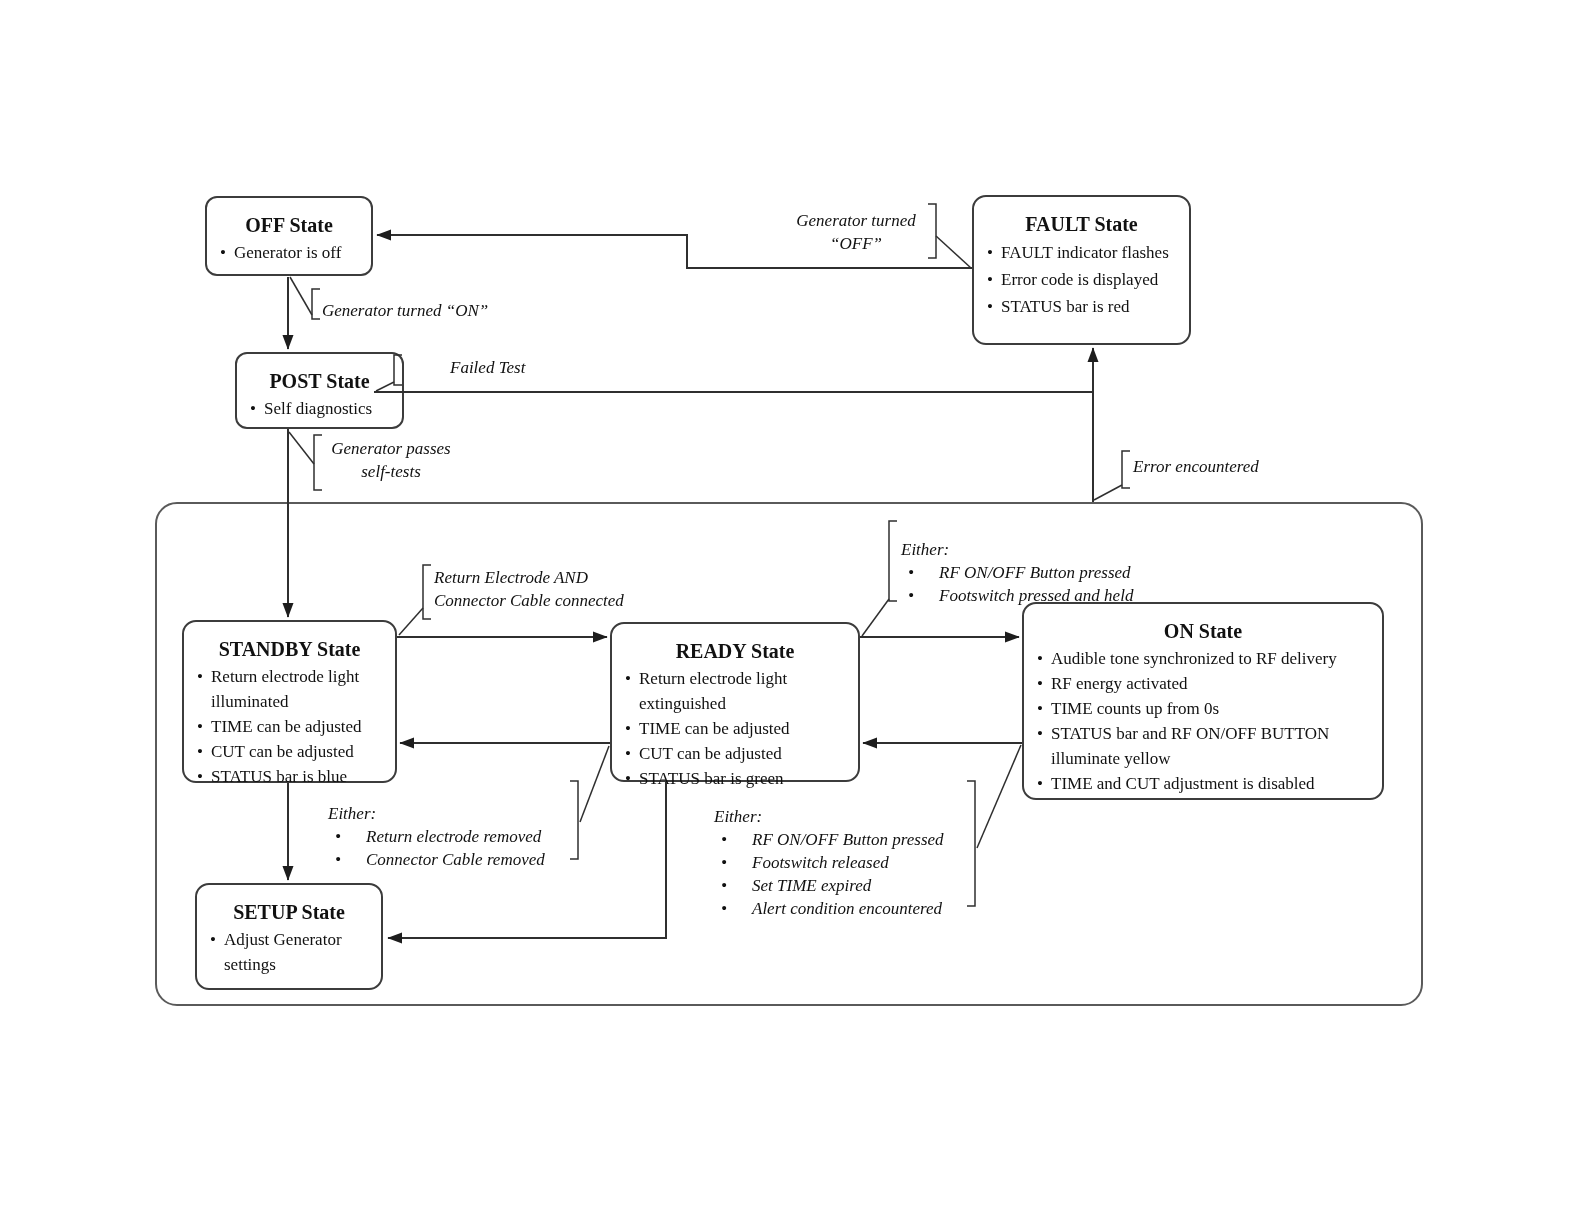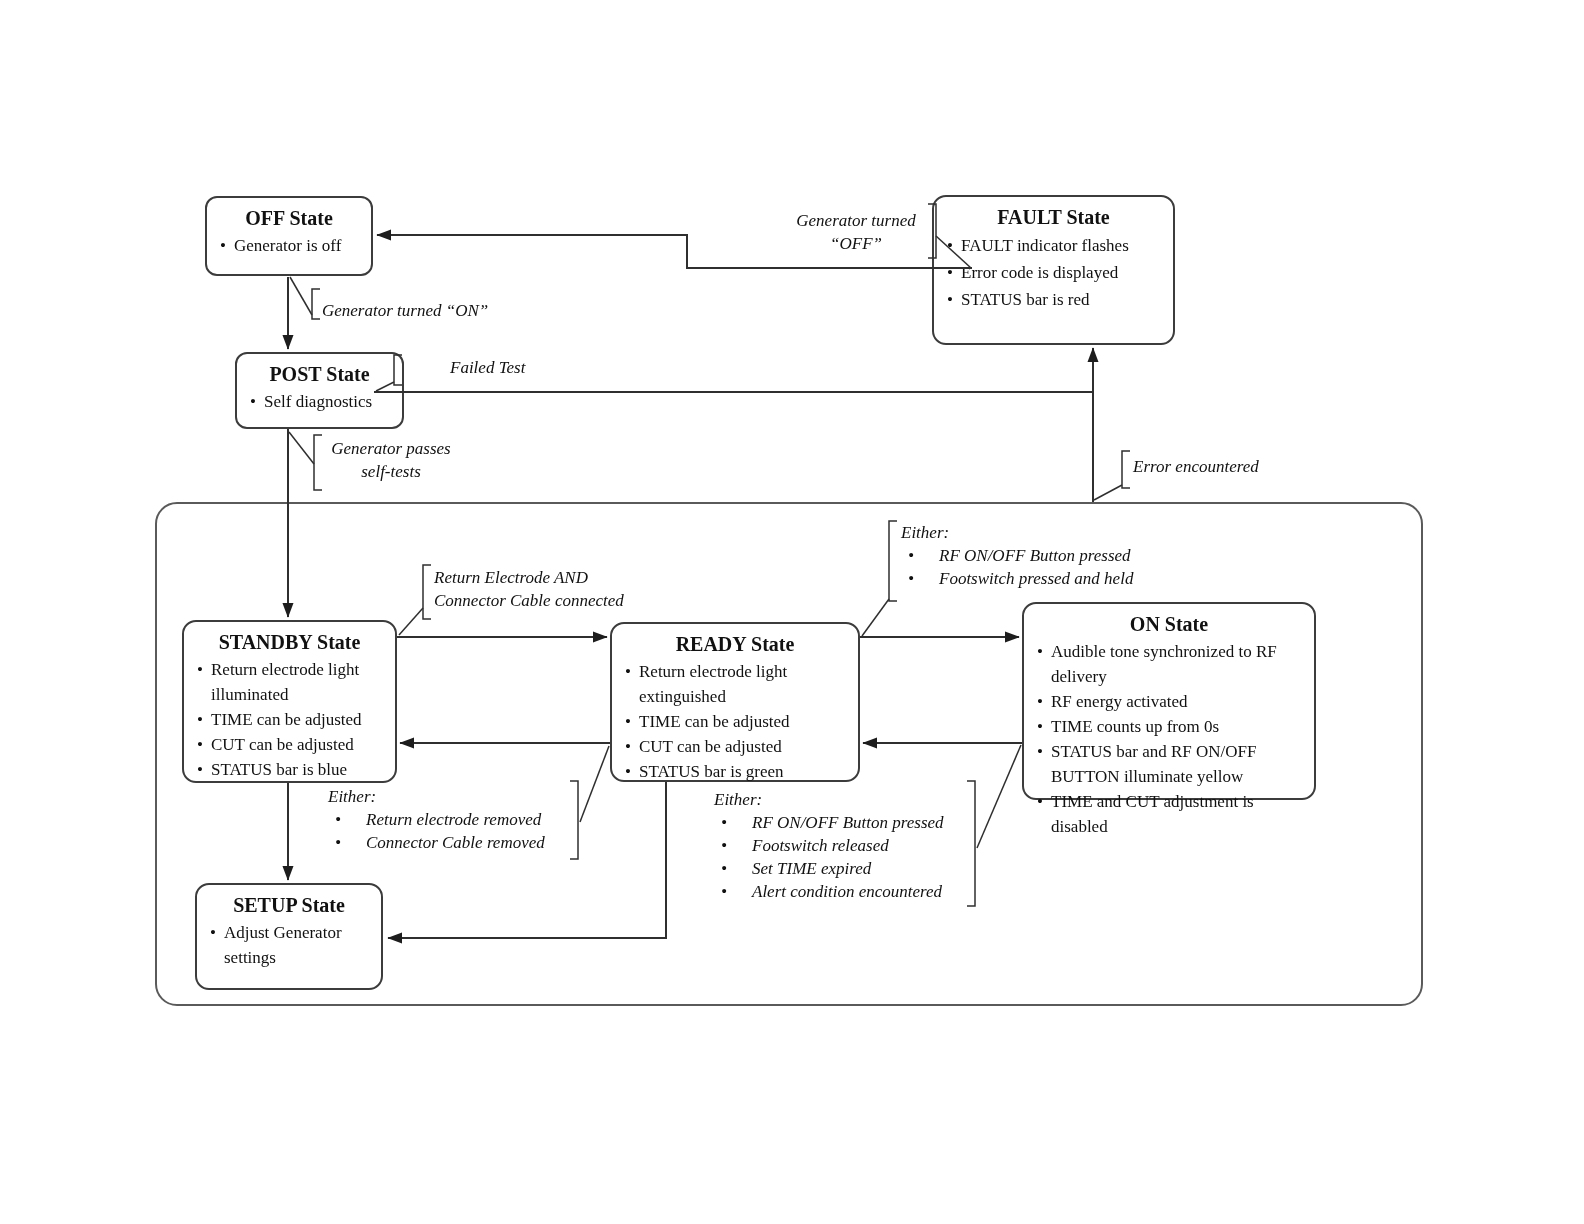--- a/index.html
+++ b/index.html
@@ -2,32 +2,32 @@
 <html><head>
 <meta charset="utf-8">
 <style>
   html,body{margin:0;padding:0;background:#ffffff;}
   .stage{position:relative;width:1584px;height:1224px;background:#ffffff;
          font-family:"Liberation Serif","DejaVu Serif",serif;color:#111;}
   svg.wires{position:absolute;left:0;top:0;pointer-events:none;}
 
   
   .state-box{position:absolute;background:#fff;border:2px solid #3c3c3c;border-radius:14px;box-sizing:border-box;}
-  .state-box .title{font-weight:bold;font-size:20px;line-height:26px;text-align:center;padding-top:7px;}
+  .state-box .title{font-weight:bold;font-size:20px;line-height:26px;text-align:center;padding-top:14px;}
   .bullets{padding:2px 8px 4px 12px;}
   .bullet-item{position:relative;font-size:17px;line-height:25px;padding-left:15px;}
   .bullet-item::before{content:"\2022";position:absolute;left:1px;top:0;font-size:17px;}
   .fault .bullet-item{line-height:27px;}
   .container-box{position:absolute;background:transparent;border:2px solid #5a5a5a;border-radius:22px;box-sizing:border-box;}
 
   
   .tlabel{position:absolute;font-style:italic;font-size:17px;line-height:23px;white-space:nowrap;}
   .tlabel.center{text-align:center;}
   .lbl-line{white-space:nowrap;}
-  .either{position:absolute;font-style:italic;font-size:17px;line-height:23px;}
+  .either{position:absolute;font-style:italic;font-size:17px;line-height:23px;margin-top:17px;}
   .either .heading{white-space:nowrap;}
   .either-item{position:relative;padding-left:38px;white-space:nowrap;}
   .either-item::before{content:"\2022";position:absolute;left:7px;top:0;}
 </style>
 </head>
 <body>
 
 <div class="stage">
 
   <div class="container-box" style="left:155px;top:502px;width:1268px;height:504px;"></div>
@@ -39,21 +39,21 @@
       </div>
   </div>
 
   <div class="state-box" style="left:205px;top:352px;width:169px;height:77px;border-radius:12px;margin-left:30px;">
     <div class="title">POST State</div>
     <div class="bullets">
         <div class="bullet-item">Self diagnostics</div>
       </div>
   </div>
 
-  <div class="state-box fault" style="left:932px;top:195px;width:243px;height:150px;">
+  <div class="state-box fault" style="left:972px;top:195px;width:219px;height:150px;">
     <div class="title">FAULT State</div>
     <div class="bullets">
         <div class="bullet-item">FAULT indicator flashes</div>
         <div class="bullet-item">Error code is displayed</div>
         <div class="bullet-item">STATUS bar is red</div>
       </div>
   </div>
 
   <div class="state-box" style="left:182px;top:620px;width:215px;height:163px;">
     <div class="title">STANDBY State</div>
@@ -68,21 +68,21 @@
   <div class="state-box" style="left:610px;top:622px;width:250px;height:160px;">
     <div class="title">READY State</div>
     <div class="bullets">
         <div class="bullet-item">Return electrode light extinguished</div>
         <div class="bullet-item">TIME can be adjusted</div>
         <div class="bullet-item">CUT can be adjusted</div>
         <div class="bullet-item">STATUS bar is green</div>
       </div>
   </div>
 
-  <div class="state-box" style="left:1022px;top:602px;width:294px;height:198px;">
+  <div class="state-box" style="left:1022px;top:602px;width:362px;height:198px;">
     <div class="title">ON State</div>
     <div class="bullets">
         <div class="bullet-item">Audible tone synchronized to RF delivery</div>
         <div class="bullet-item">RF energy activated</div>
         <div class="bullet-item">TIME counts up from 0s</div>
         <div class="bullet-item">STATUS bar and RF ON/OFF BUTTON illuminate yellow</div>
         <div class="bullet-item">TIME and CUT adjustment is disabled</div>
       </div>
   </div>
 

